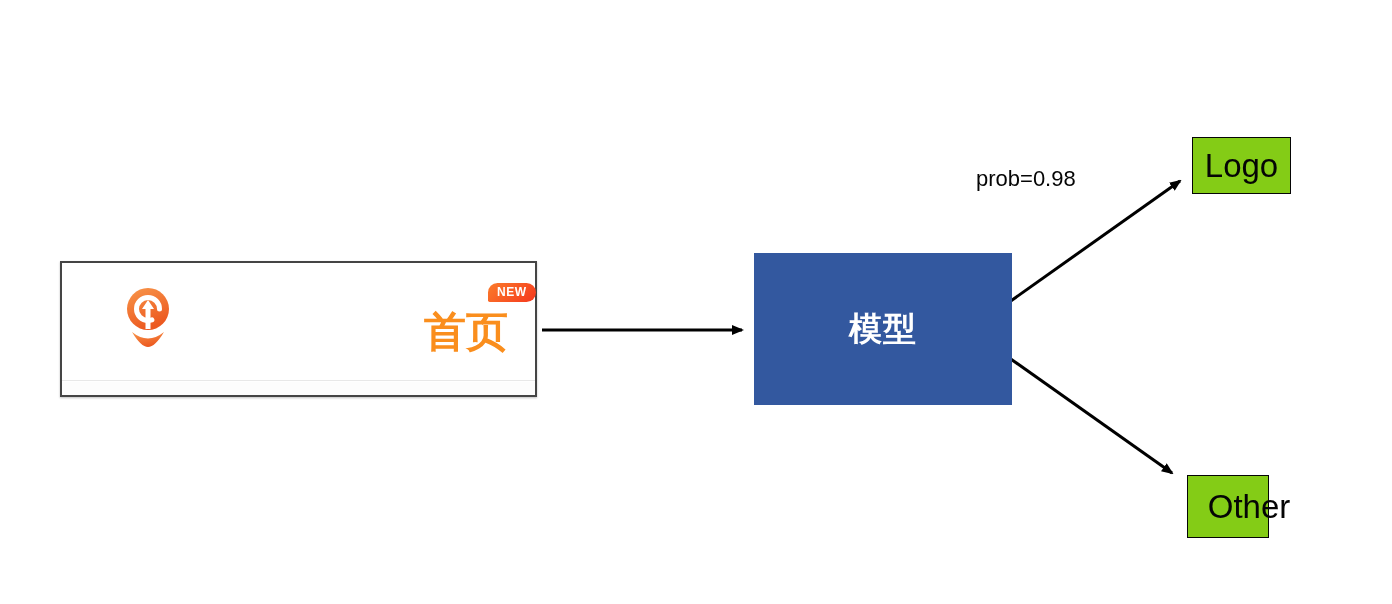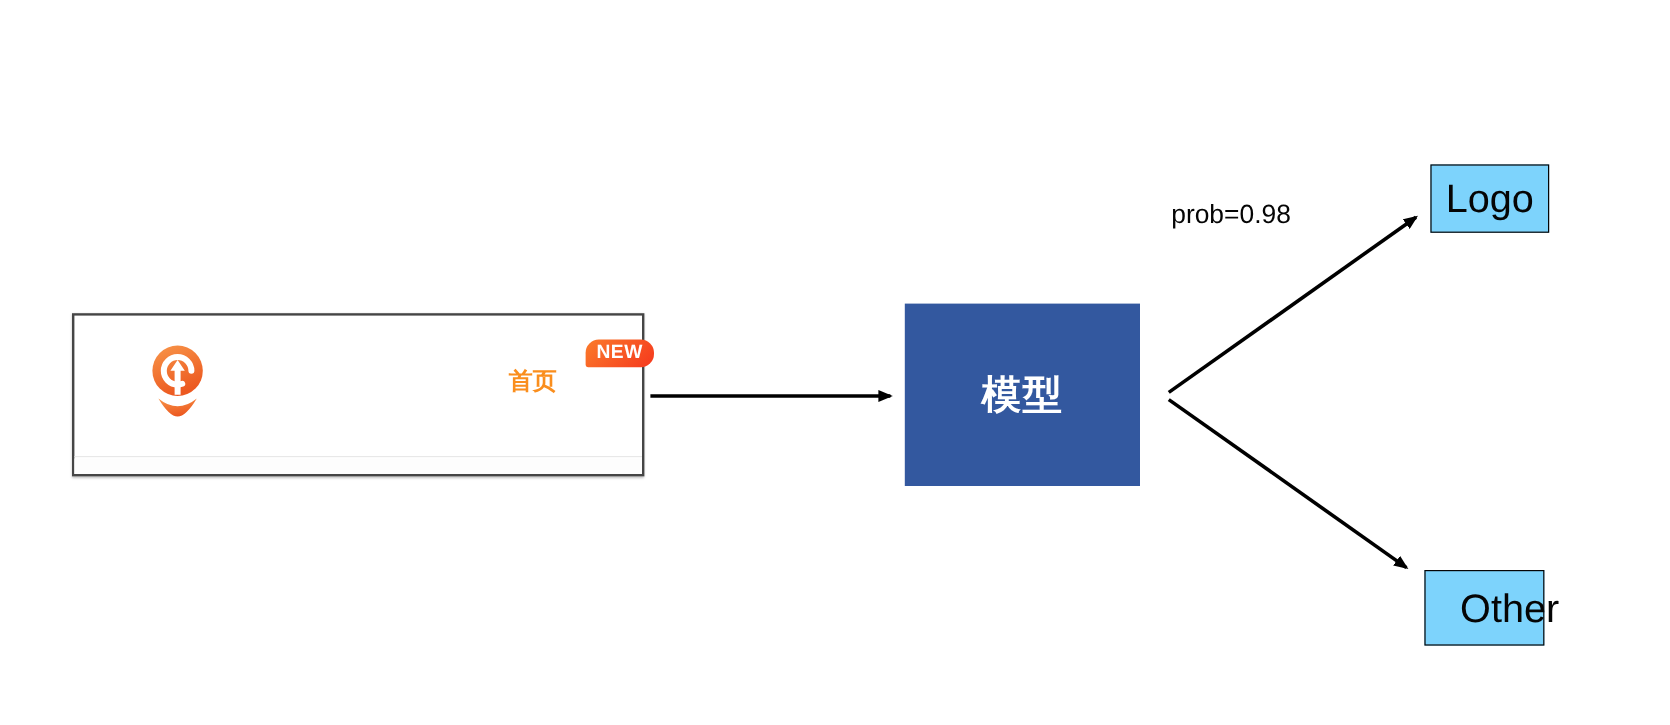--- a/index.html
+++ b/index.html
@@ -40,30 +40,30 @@
     left: 120px; top: 36px;
     font-size: 39px;
     font-weight: 600;
     letter-spacing: 2px;
     color: var(--brand-text-gray, #595959);
     white-space: nowrap;
   }
   .nav-item {
     position: absolute;
     left: 362px; top: 41px;
-    font-size: 20px;
+    font-size: 42px;
     font-weight: 600;
     color: var(--nav-orange, #FA8E1D);
     white-space: nowrap;
   }
   .new-badge {
     position: absolute;
     left: 426px; top: 20px;
     padding: 2px 9px 3px 9px;
-    font-size: 16px;
+    font-size: 12px;
     font-weight: bold;
     color: #ffffff;
     background: linear-gradient(135deg, var(--badge-orange-light, #FB7B2B), var(--badge-orange, #F5381D));
     border-radius: 11px 11px 11px 2px;
     letter-spacing: 0.5px;
   }
   .header-divider {
     position: absolute;
     left: 0; right: 0; bottom: 14px;
     height: 1px;
@@ -73,21 +73,21 @@
     position: absolute;
     left: 0; right: 0; bottom: 0;
     height: 13px;
     background: #fdfdfd;
   }
 
   
   .model-box {
     position: absolute;
     left: 754px; top: 253px;
-    width: 196px; height: 152px;
+    width: 258px; height: 152px;
     background: var(--model-blue, #33589F);
     color: #ffffff;
     font-size: 33px;
     font-weight: bold;
     display: flex;
     align-items: center;
     justify-content: center;
     letter-spacing: 1px;
   }
 
@@ -99,30 +99,30 @@
     white-space: nowrap;
     margin-left: 28px;
   }
   .prob-top    { left: 948px;  top: 166px; }
   .prob-bottom { left: 1068px; top: 362px; }
 
   
   .outcome-box {
     position: absolute;
     border: 1.5px solid #050505;
-    background: #7dd3fc;
+    background: #84cc16;
     color: #050505;
     font-size: 33px;
     display: flex;
     align-items: center;
     justify-content: center;
     white-space: nowrap;
   }
   .logo-box  { left: 1192px; top: 137px; width: 99px;  height: 57px; }
-  .other-box { left: 1187px; top: 475px; width: 100px; height: 63px; padding-left: 42px; }
+  .other-box { left: 1187px; top: 475px; width: 82px; height: 63px; padding-left: 42px; }
 </style>
 </head>
 <body>
 
 <div class="canvas">
 
   <svg class="arrows" viewBox="0 0 1392 604">
     <defs>
       <marker id="ah" markerWidth="12" markerHeight="10" refX="10" refY="5" orient="auto" markerUnits="userSpaceOnUse">
         <path d="M0,0 L12,5 L0,10 Z" fill="#000000"></path>

